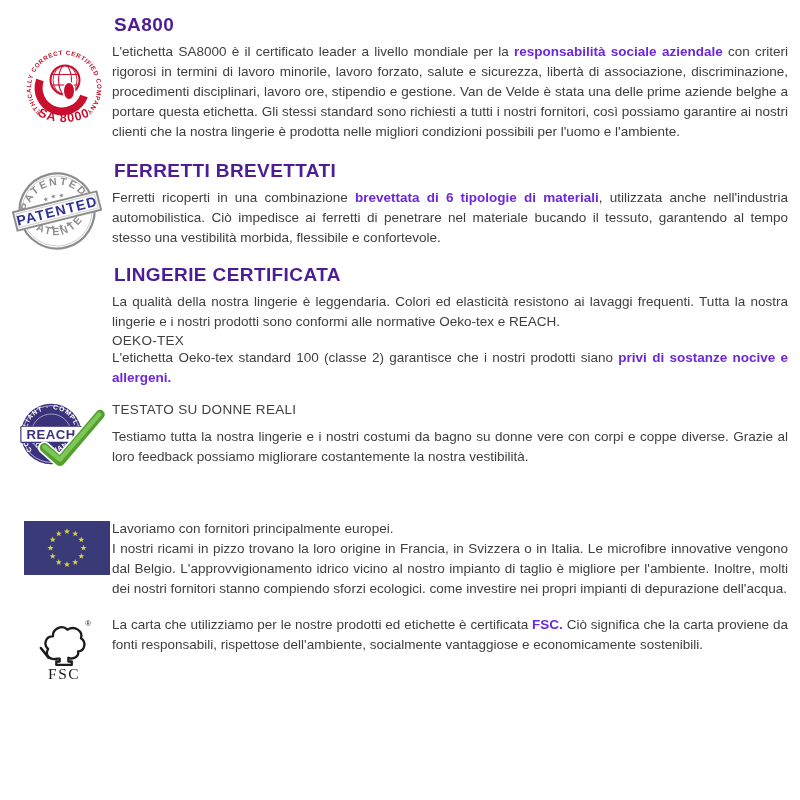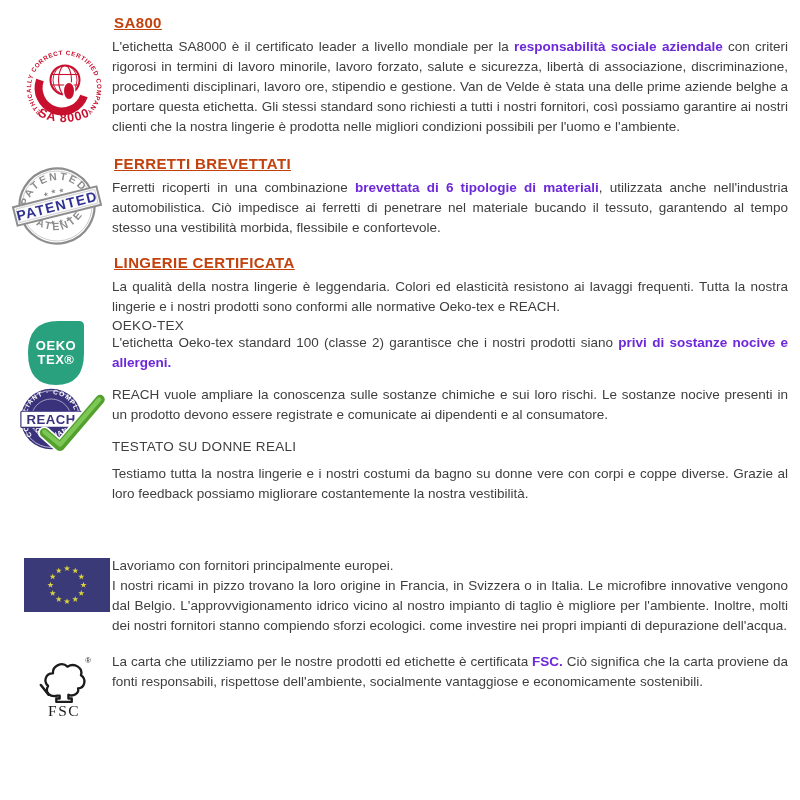--- a/index.html
+++ b/index.html
@@ -4,22 +4,22 @@
 <style>
   html,body{margin:0;padding:0;background:#ffffff;}
   .page{
     position:relative;width:800px;height:800px;overflow:hidden;background:#ffffff;
     font-family:"Liberation Sans",sans-serif;color:#3e3e3e;
     padding:14px 12px 0 0;box-sizing:border-box;
   }
   .row{position:relative;padding-left:112px;}
   .badge{position:absolute;}
   .h-lg{
-    font-size:15px;font-weight:700;color:#c2410c;letter-spacing:.4px;
-    margin:0 0 6px 2px;font-family:"Liberation Sans",sans-serif;text-decoration:underline;
+    font-size:19px;font-weight:700;color:#4c1d95;letter-spacing:.4px;
+    margin:0 0 6px 2px;font-family:"Liberation Sans",sans-serif;
   }
   .h-sm{
     font-size:13.5px;font-weight:400;color:#3f3f3f;letter-spacing:.3px;margin:0;
   }
   .para{
     font-size:13.5px;line-height:20px;text-align:justify;margin:0;color:#3e3e3e;
   }
   .para b{font-weight:700;color:#6d28d9;}
   .s1{margin-bottom:18px;}
   .s2{margin-bottom:16px;}
@@ -101,27 +101,20 @@
     <h2 class="h-lg">FERRETTI BREVETTATI</h2>
     <p class="para"><span>Ferretti ricoperti in una combinazione </span><b>brevettata di 6 tipologie di materiali</b><span>, utilizzata anche nell'industria automobilistica. Ciò impedisce ai ferretti di penetrare nel materiale bucando il tessuto, garantendo al tempo stesso una vestibilità morbida, flessibile e confortevole.</span></p>
   </section>
 
   <section class="row s3">
     <h2 class="h-lg">LINGERIE CERTIFICATA</h2>
     <p class="para"><span>La qualità della nostra lingerie è leggendaria. Colori ed elasticità resistono ai lavaggi frequenti. Tutta la nostra lingerie e i nostri prodotti sono conformi alle normative Oeko-tex e REACH.</span></p>
   </section>
 
   <section class="row s4">
-    <div class="badge" style="left:27px;top:2px;">
-      <svg width="58" height="66" viewBox="0 0 58 66">
-        <path d="M 1 33 Q 1 1 31 1 L 52 1 Q 57 1 57 6 L 57 33 Q 57 65 29 65 Q 1 65 1 33 Z" fill="#2aa17e"></path>
-        <text x="29" y="30" text-anchor="middle" font-size="13" font-weight="700" fill="#ffffff" letter-spacing="0.5">OEKO</text>
-        <text x="29" y="44" text-anchor="middle" font-size="13" font-weight="700" fill="#ffffff" letter-spacing="0.5">TEX®</text>
-      </svg>
-    </div>
     <h3 class="h-sm">OEKO-TEX</h3>
     <p class="para"><span>L'etichetta Oeko-tex standard 100 (classe 2) garantisce che i nostri prodotti siano </span><b>privi di sostanze nocive e allergeni.</b></p>
   </section>
 
   <section class="row s5">
     <div class="badge" style="left:16px;top:-4px;">
       <svg width="90" height="80" viewBox="0 0 92 80">
         <defs>
           <path id="reach-ring" d="M 18 56 A 25.5 25.5 0 1 1 54 56"></path>
           <path id="reach-ring-bot" d="M 14 44 Q 36 70 58 44"></path>
@@ -135,21 +128,20 @@
         <text font-size="6.8" font-weight="700" letter-spacing="1.1" fill="#ffffff">
           <textPath href="#reach-ring-bot" startOffset="50%" text-anchor="middle">COMPLIANT</textPath>
         </text>
         <rect x="5" y="30" width="62" height="16.5" rx="1" fill="#ffffff" stroke-width="1.2" stroke="#3a337c"></rect>
         <text x="36" y="43" text-anchor="middle" font-size="13.5" font-weight="800" letter-spacing="0.5" fill="#3a337c">REACH</text>
         <polyline points="29 52, 45 66, 86 18" fill="none" stroke="#ffffff" stroke-width="13" stroke-linecap="round" stroke-linejoin="round"></polyline>
         <polyline points="29 52, 45 66, 86 18" fill="none" stroke-width="9.5" stroke-linecap="round" stroke-linejoin="round" stroke="#53a02e"></polyline>
         <polyline points="29 51, 45 64, 85 18" fill="none" stroke-width="4.5" stroke-linecap="round" stroke-linejoin="round" stroke="#7cc755"></polyline>
       </svg>
     </div>
-    <p class="para"><span>REACH vuole ampliare la conoscenza sulle sostanze chimiche e sui loro rischi. Le sostanze nocive presenti in un prodotto devono essere registrate e comunicate ai dipendenti e al consumatore.</span></p>
   </section>
 
   <section class="row s6">
     <h3 class="h-sm">TESTATO SU DONNE REALI</h3>
     <p class="para"><span>Testiamo tutta la nostra lingerie e i nostri costumi da bagno su donne vere con corpi e coppe diverse. Grazie al loro feedback possiamo migliorare costantemente la nostra vestibilità.</span></p>
   </section>
 
   <section class="row s7">
     <div class="badge" style="left:24px;top:2px;">
       <svg width="86" height="54" viewBox="0 0 86 54">

